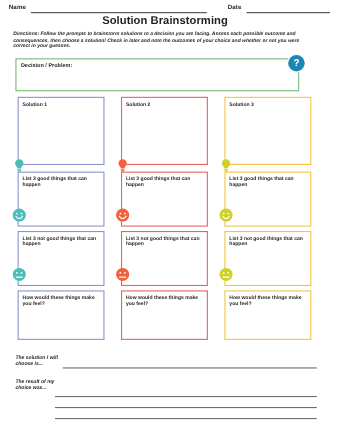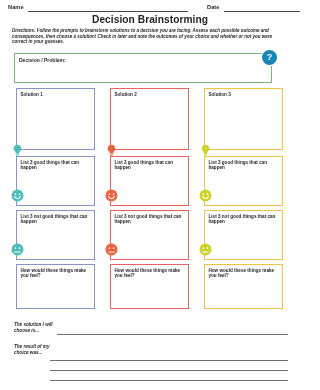--- a/index.html
+++ b/index.html
@@ -96,21 +96,21 @@
 
 <div class="sheet">
 
   <div class="namerow">
     <div class="nd-label" id="name-label">Name</div>
     <div class="nd-rule" id="name-rule"></div>
     <div class="nd-label" id="date-label">Date</div>
     <div class="nd-rule" id="date-rule"></div>
   </div>
 
-  <div class="title">Decision Brainstorming</div>
+  <div class="title">Solution Brainstorming</div>
 
   <div class="directions"><span class="dir-head">Directions:</span><span> Follow the prompts to brainstorm solutions to a decision you are facing. Assess each possible outcome and consequences, then choose a solution! Check in later and note the outcomes of your choice and whether or not you were correct in your guesses.</span></div>
 
   <div class="decision-box">
     <div class="decision-label">Decision / Problem:</div>
   </div>
   <div class="q-badge">
     <span>?</span>
   </div>
 

